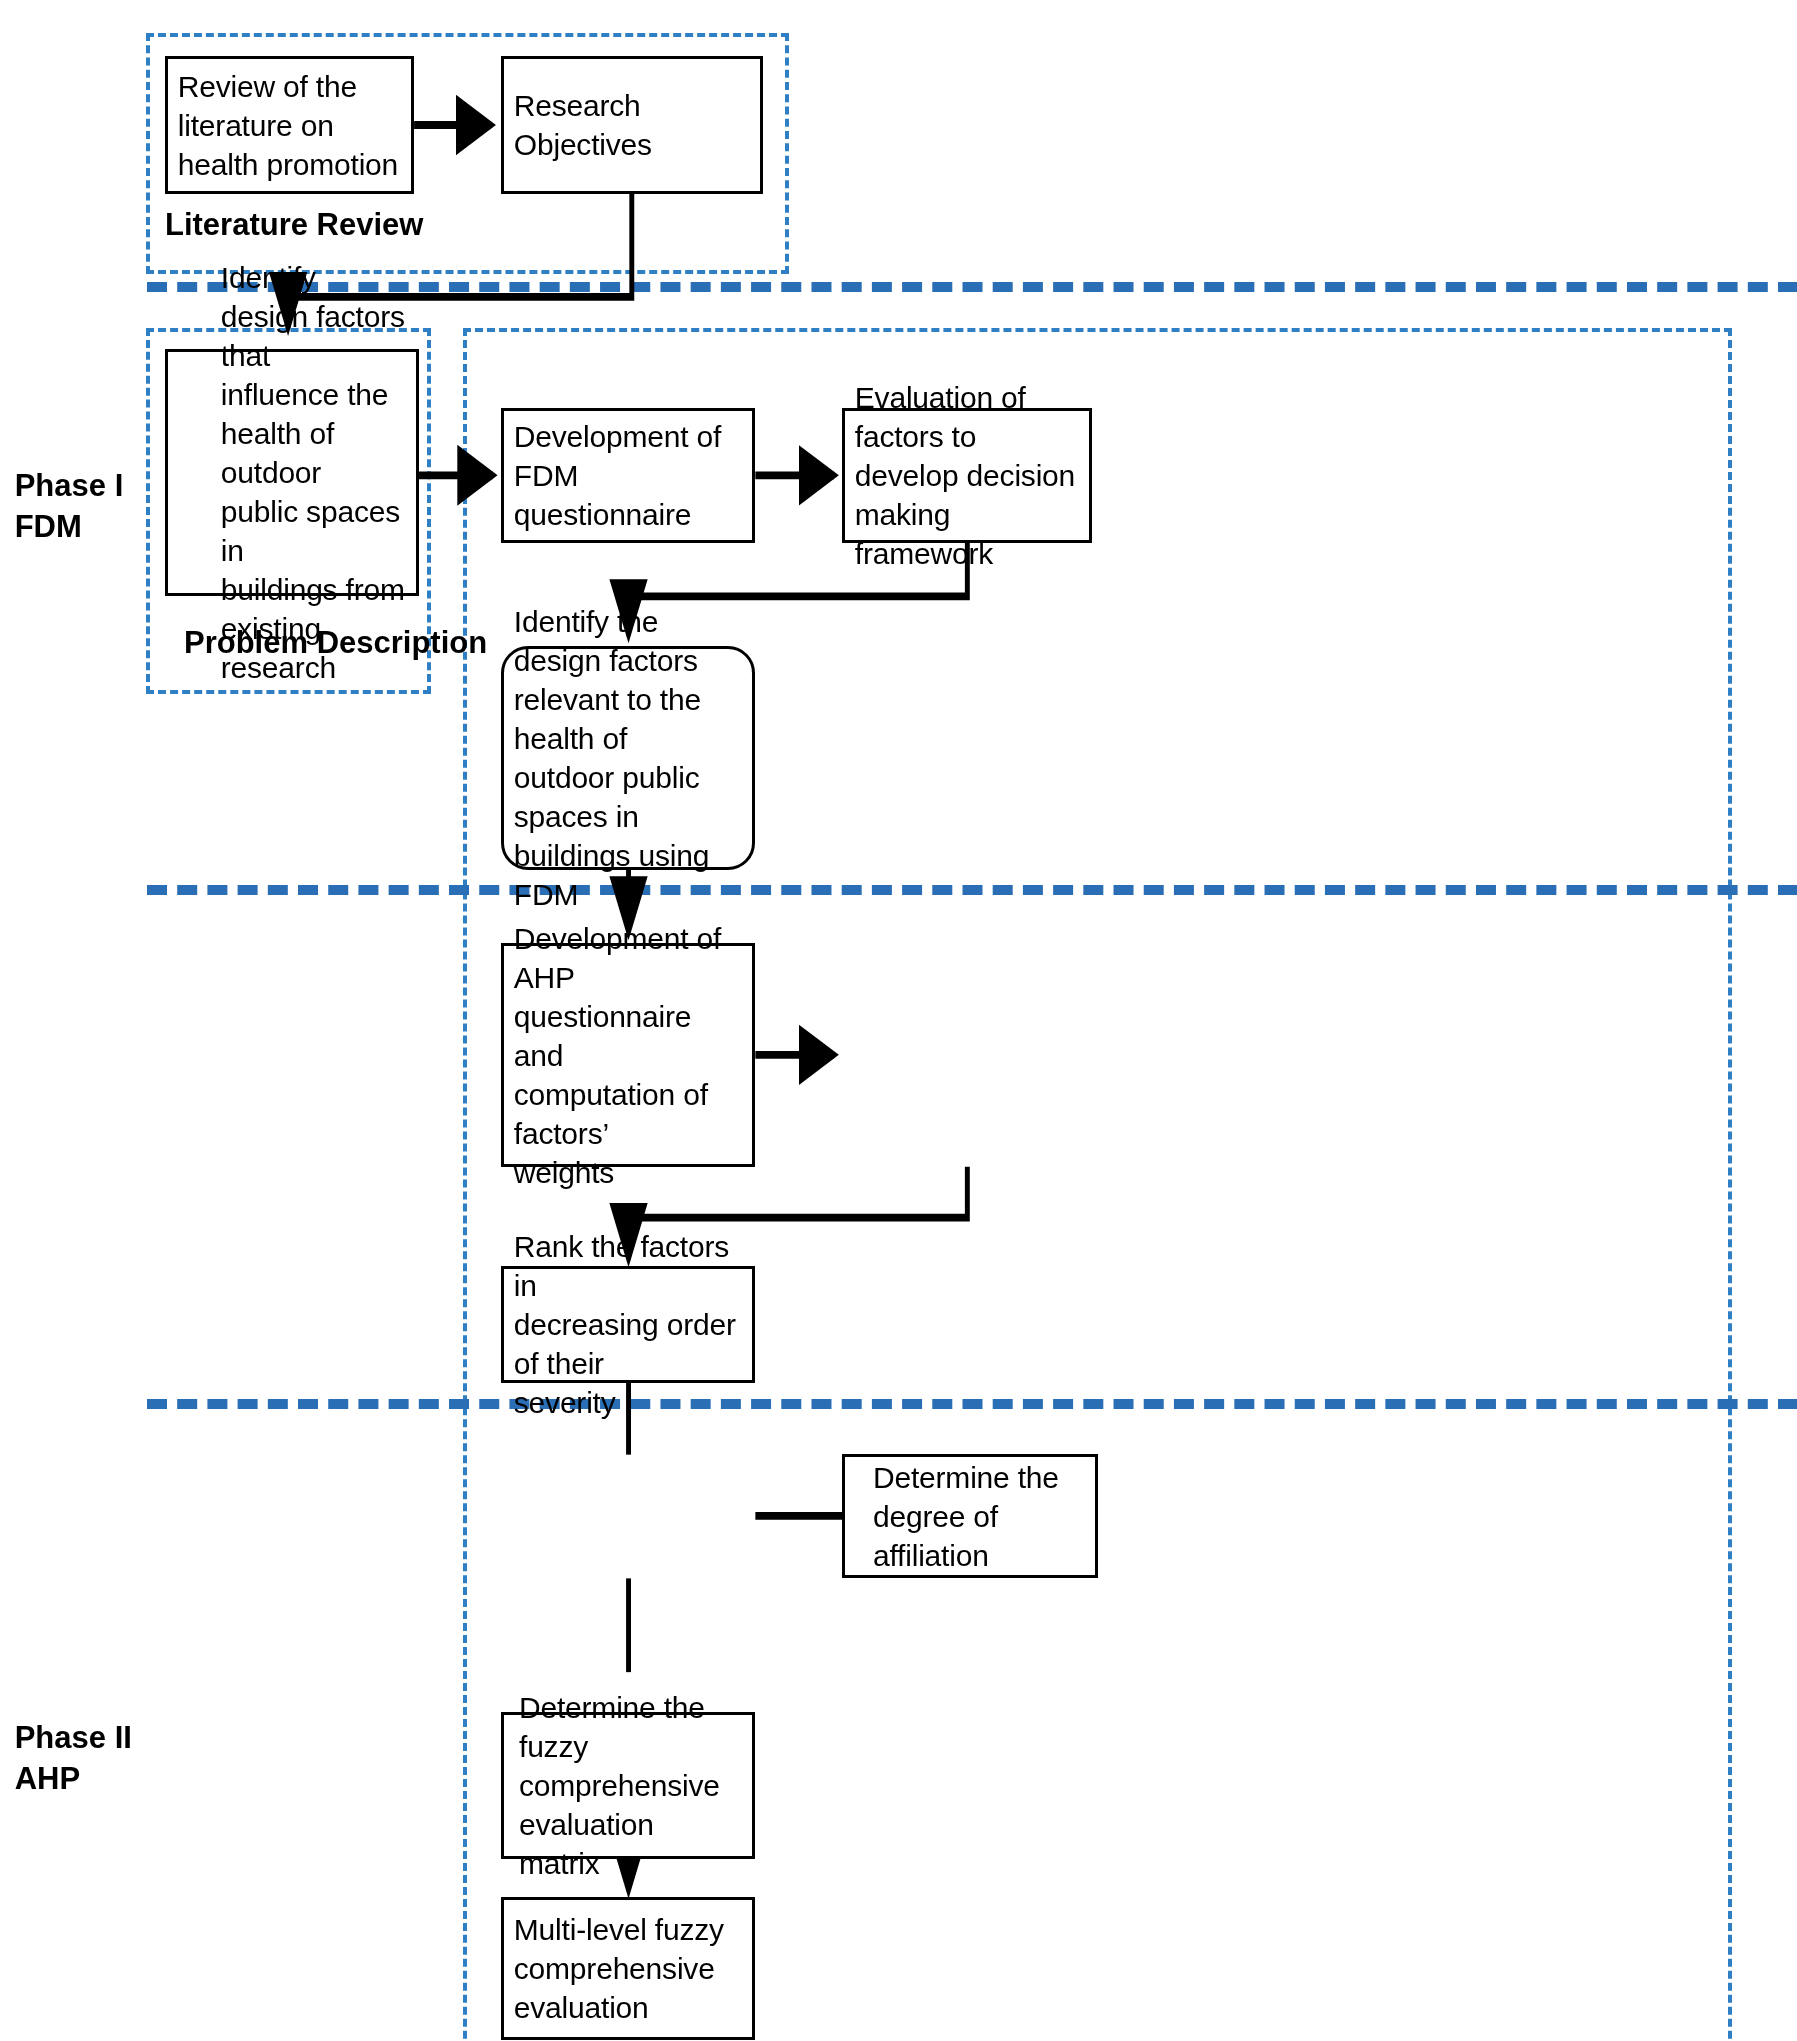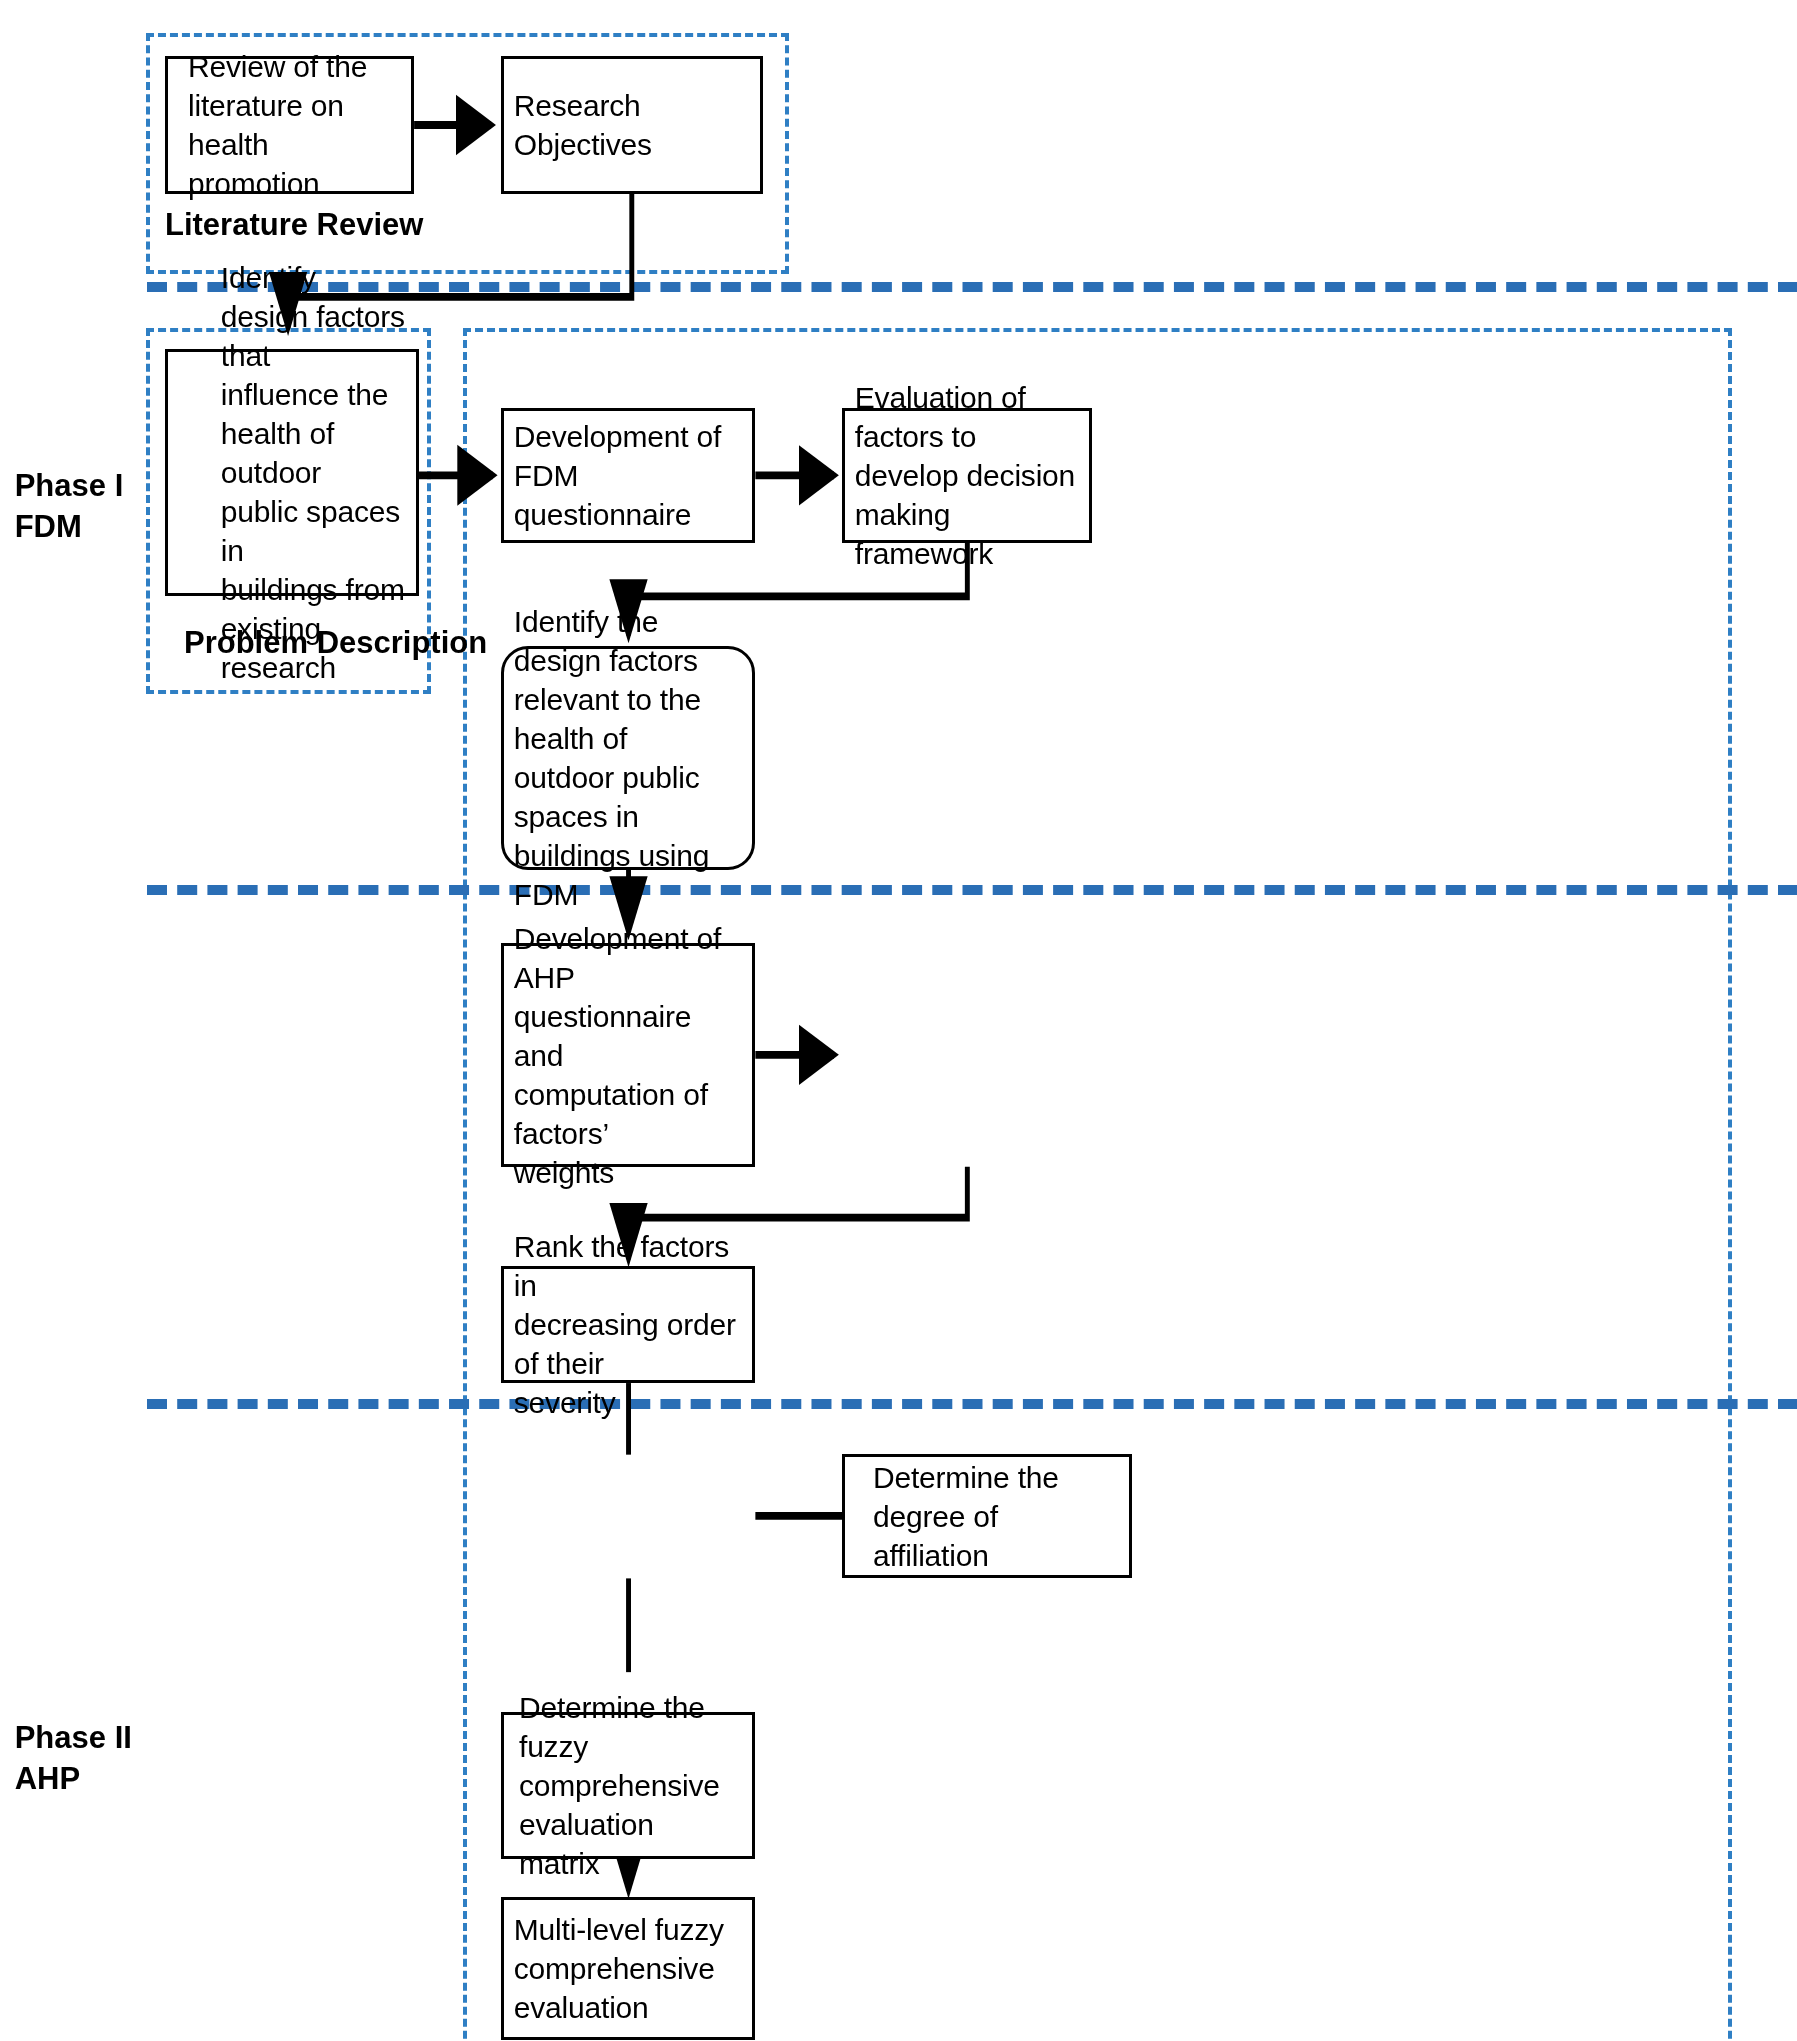--- a/index.html
+++ b/index.html
@@ -135,21 +135,21 @@
       <path d="M768,1062 L768,1117"></path>
 
       <path d="M923,1164 L1030,1164"></path>
 
       <path d="M768,1212 L768,1284"></path>
 
       <path d="M768,1397 L768,1452" marker-end="url(#ah)"></path>
     </g>
   </svg>
 
-  <div class="node" style="left: 165px; top: 56px; width: 249px; height: 138px; padding-left: 20px;">
+  <div class="node" style="left: 165px; top: 56px; width: 249px; height: 138px;">
     <span class="txt" style="font-size: 30px;">Review of the literature on
 health promotion</span>
   </div>
 
   <div class="node" style="left: 501px; top: 56px; width: 262px; height: 138px;">
     <span class="txt" style="font-size: 30px;">Research Objectives</span>
   </div>
 
   <div class="node" style="left: 165px; top: 349px; width: 254px; height: 247px;">
     <span class="txt" style="font-size: 30px; margin-left: 43px;">Identify design factors that
@@ -185,21 +185,21 @@
   </div>
 
 
   <div class="node" style="left: 501px; top: 1266px; width: 254px; height: 117px;">
     <span class="txt" style="font-size: 30px;">Rank the factors in
 decreasing order of their
 severity</span>
   </div>
 
 
-  <div class="node" style="left: 842px; top: 1454px; width: 290px; height: 124px; padding-left: 28px;">
+  <div class="node" style="left: 842px; top: 1454px; width: 256px; height: 124px; padding-left: 28px;">
     <span class="txt" style="font-size: 30px;">Determine the degree of
 affiliation</span>
   </div>
 
   <div class="node" style="left: 501px; top: 1712px; width: 254px; height: 147px; padding-left: 15px;">
     <span class="txt" style="font-size: 30px;">Determine the fuzzy
 comprehensive evaluation
 matrix</span>
   </div>
 

